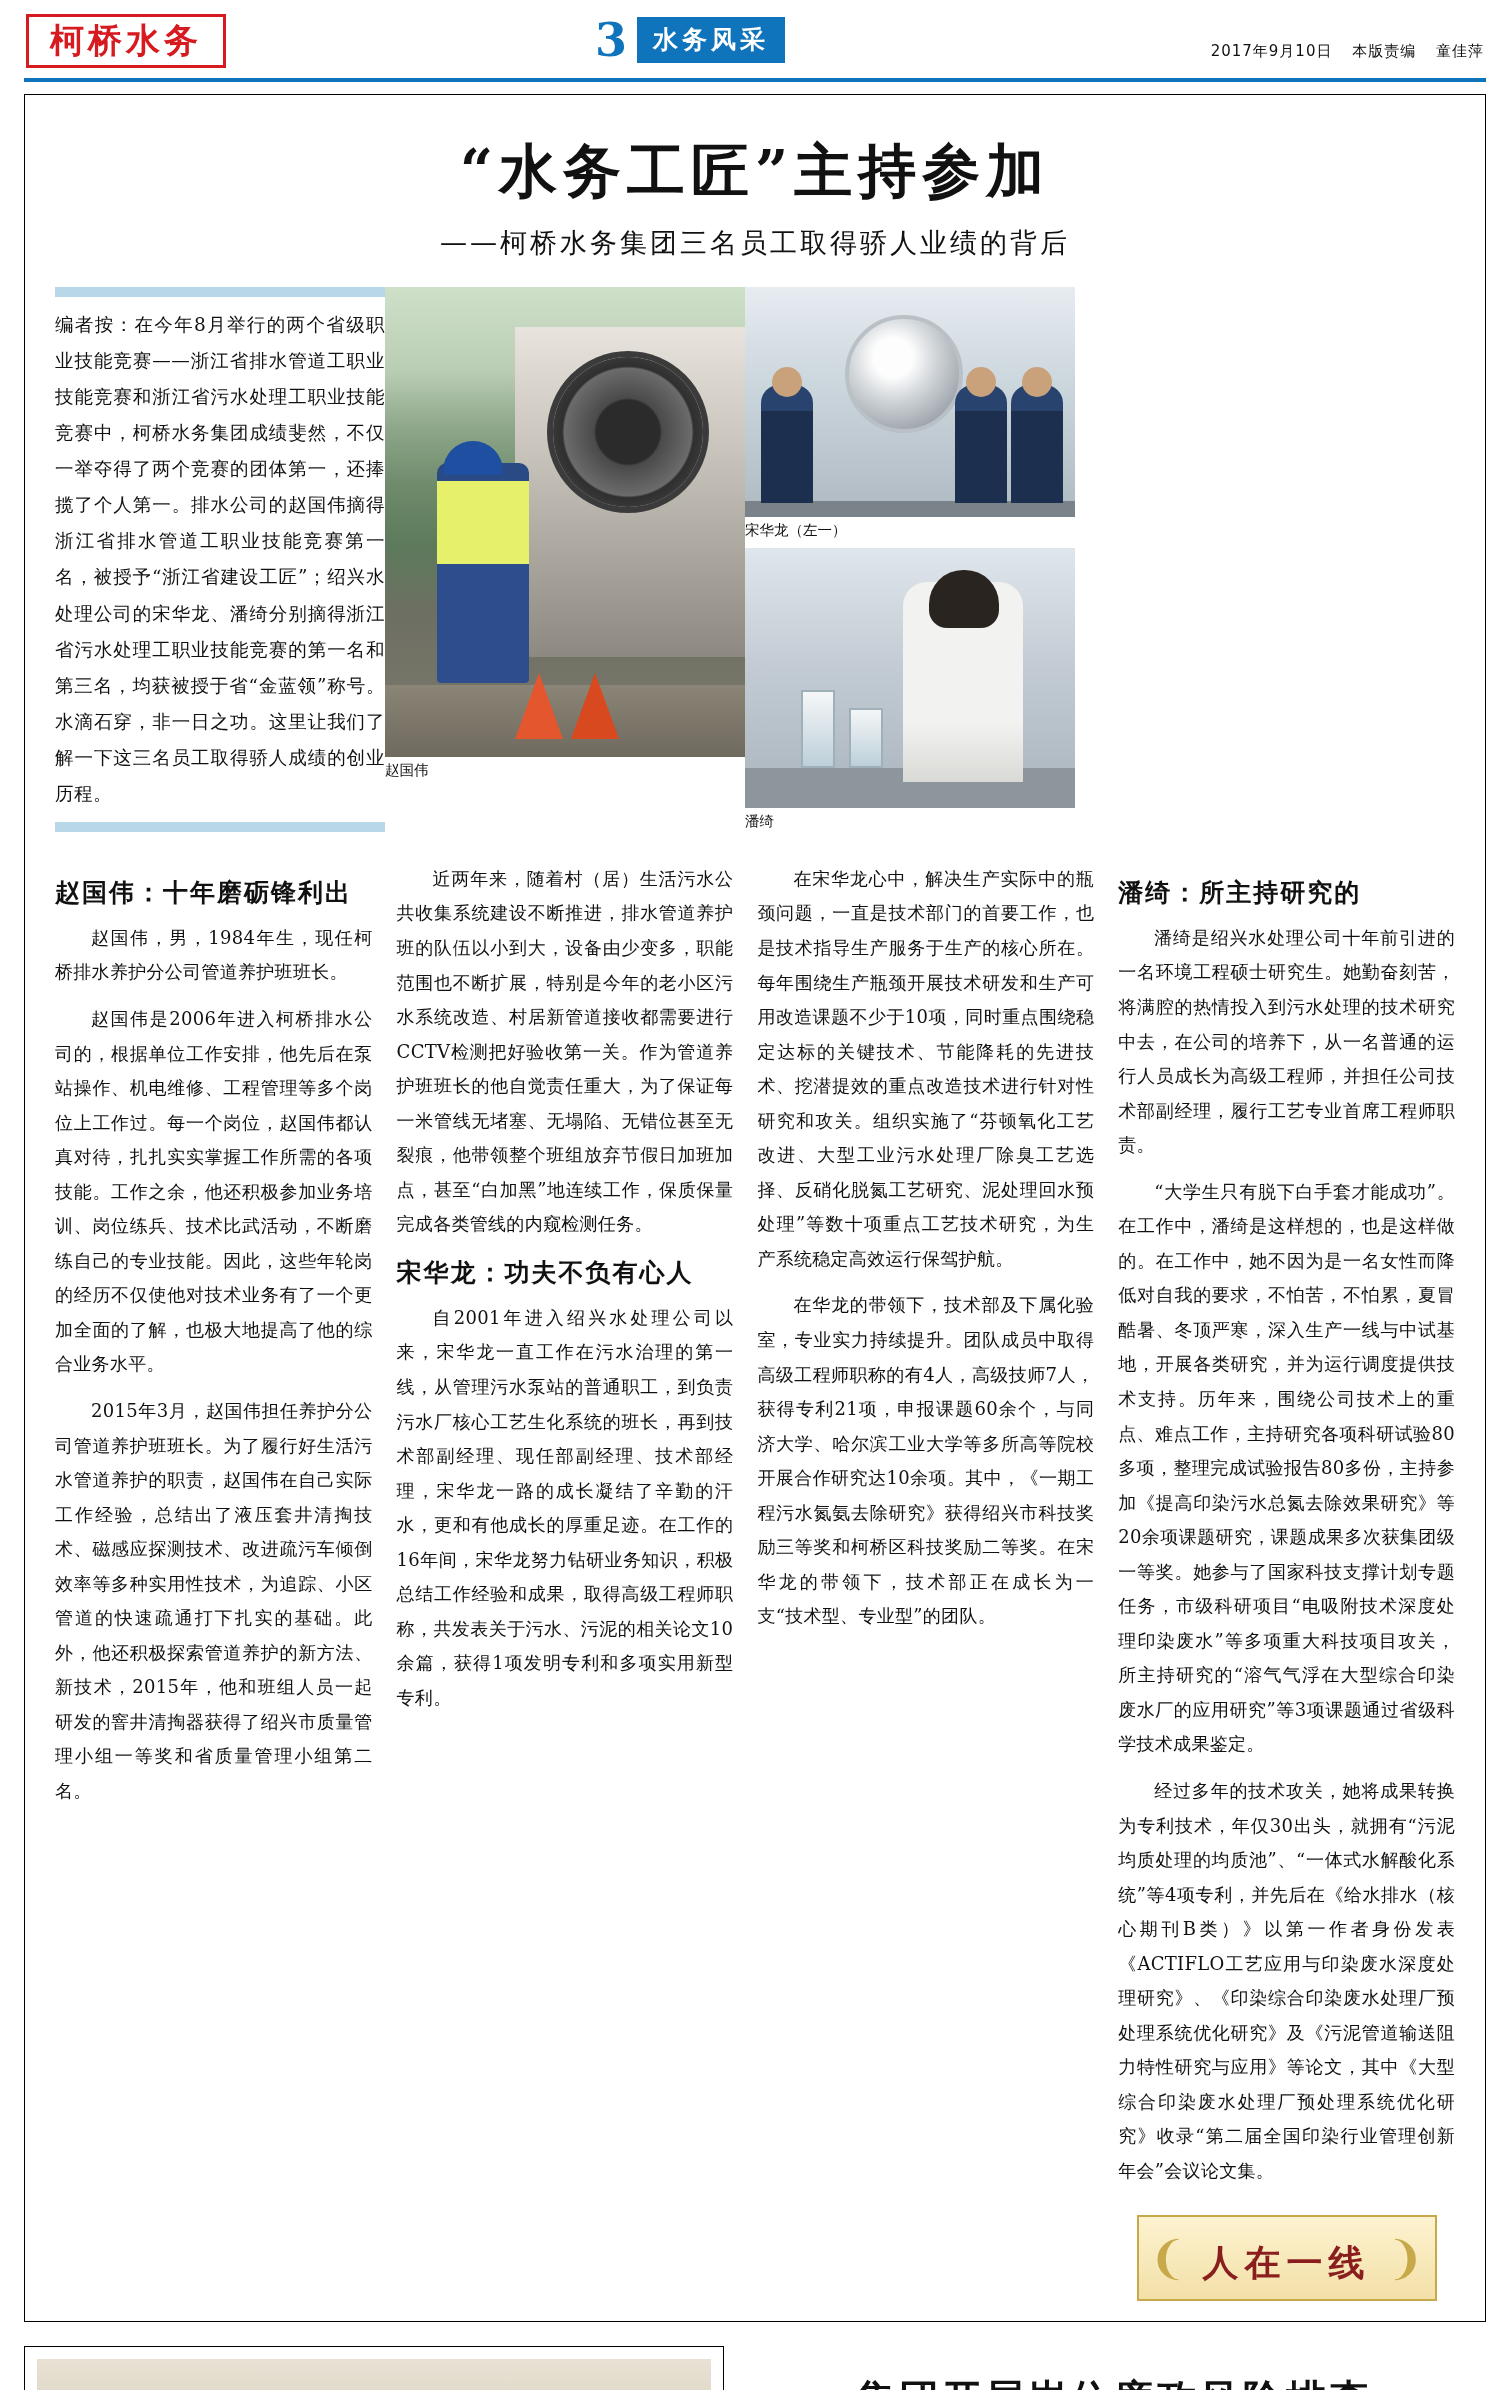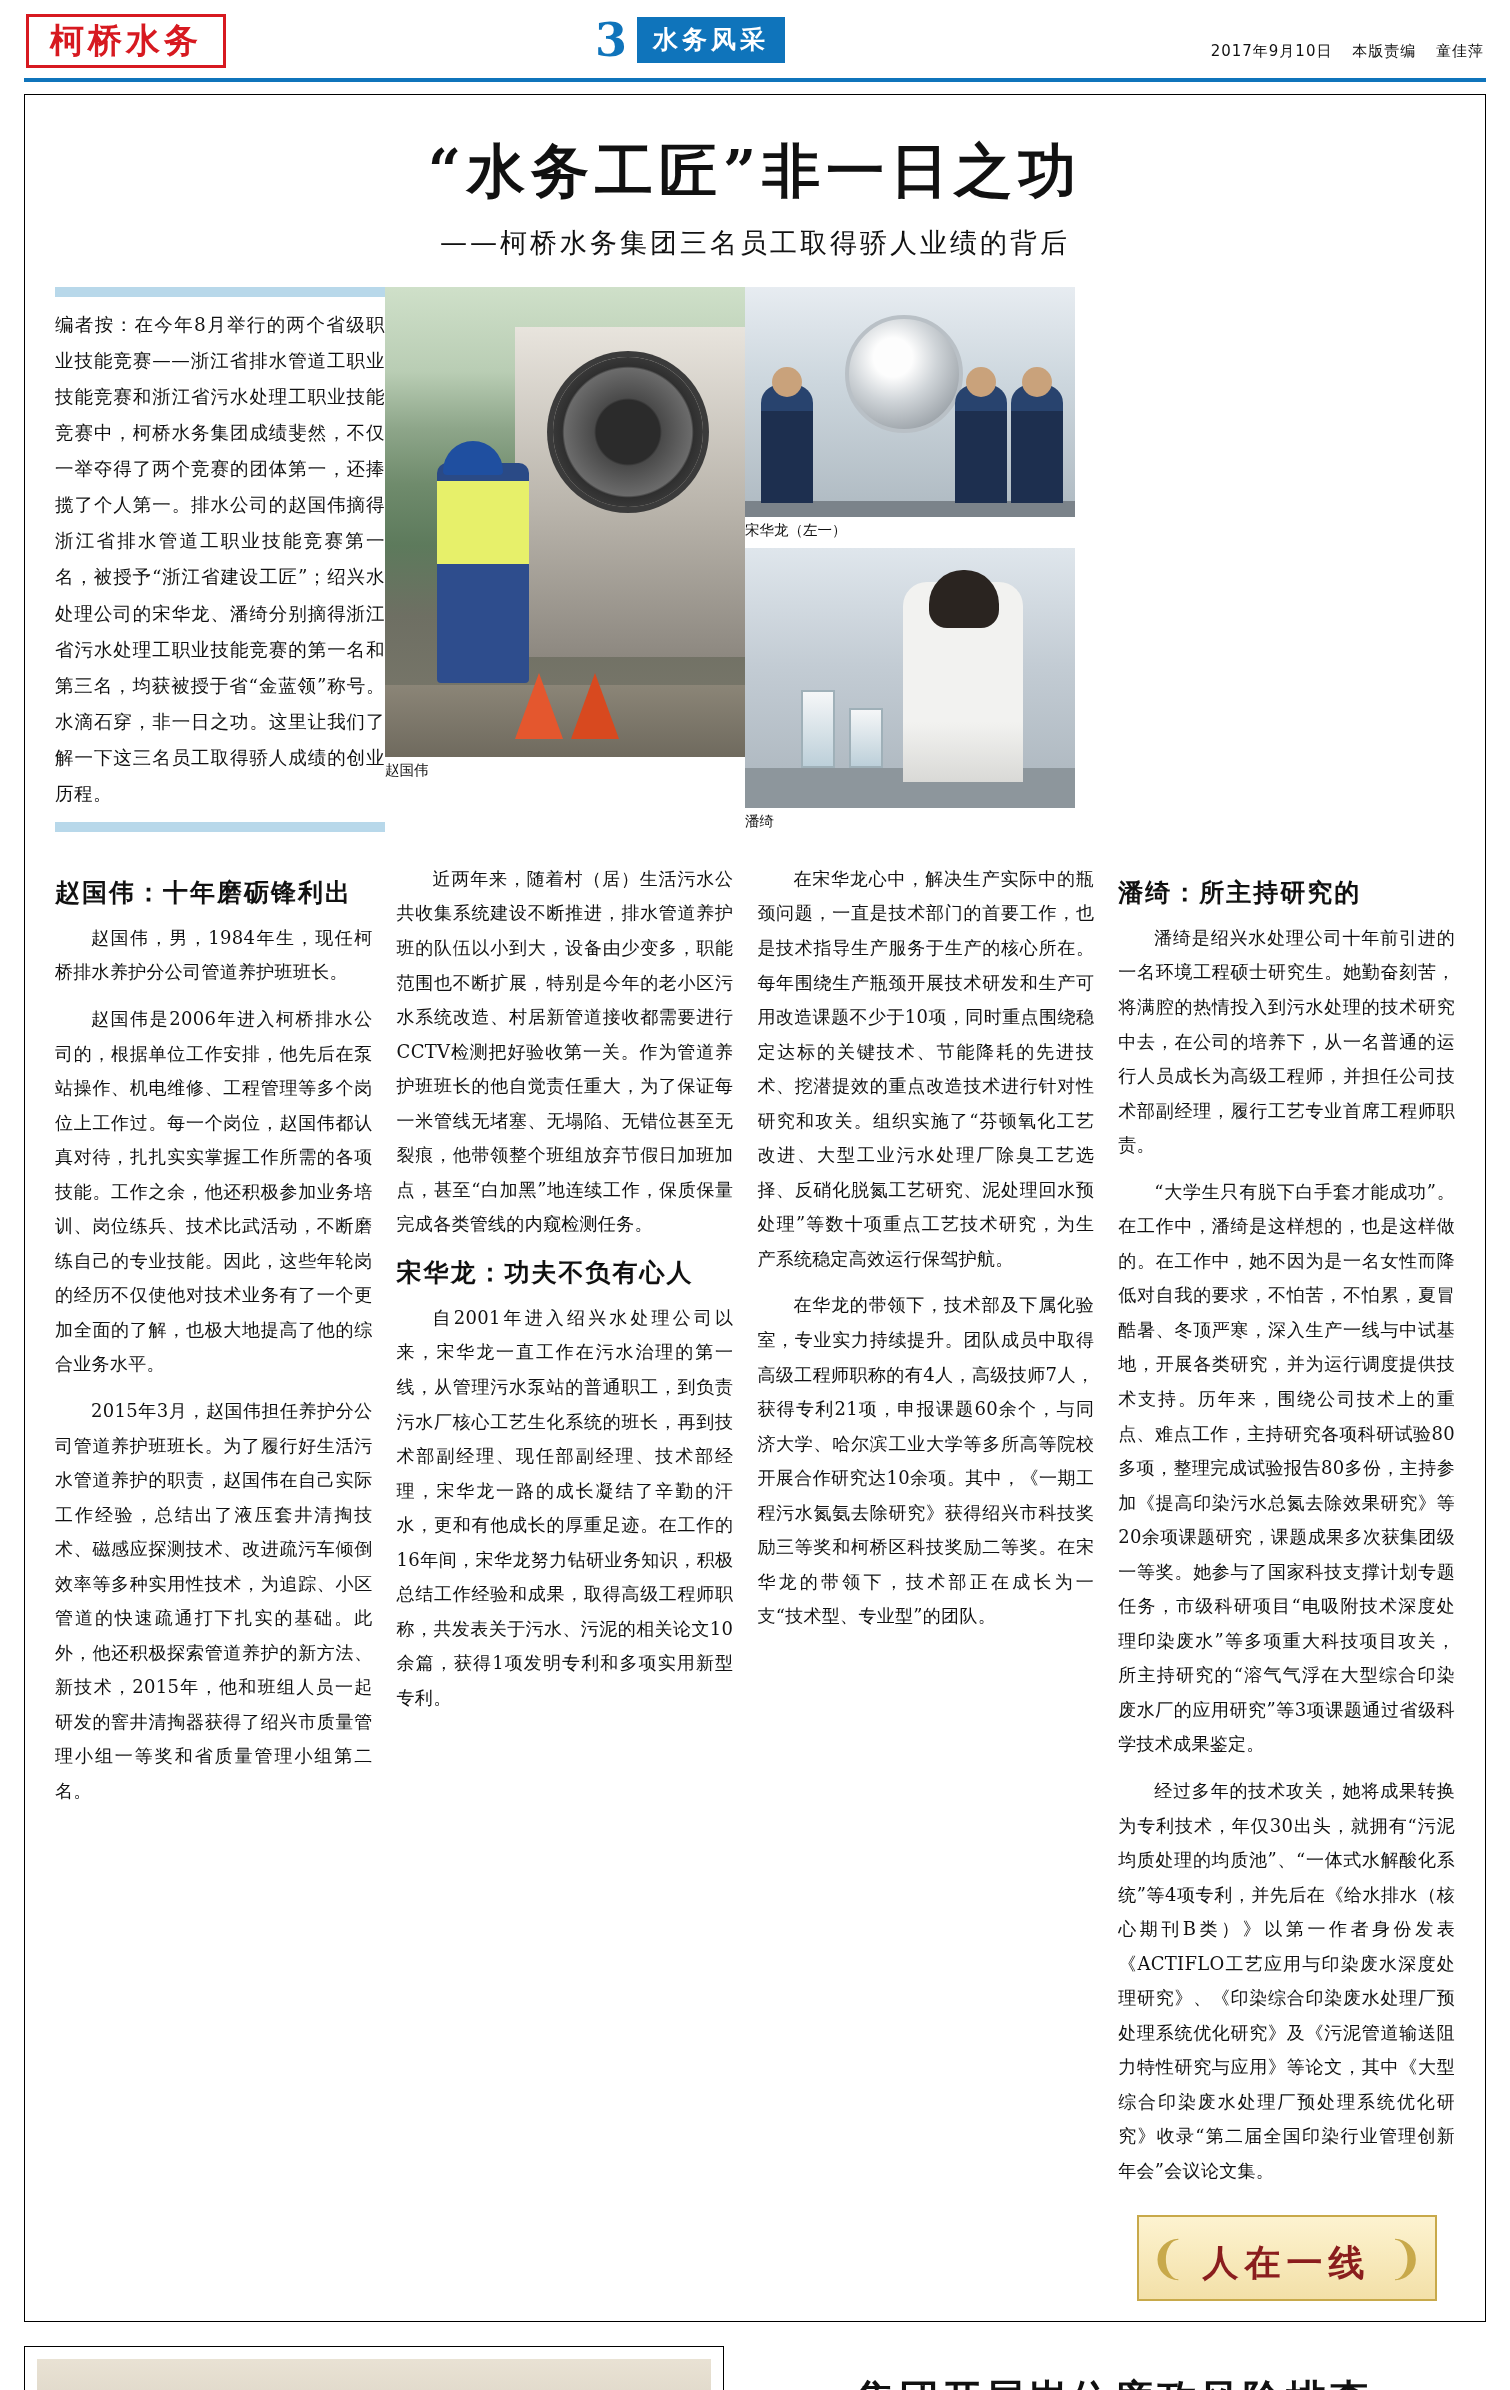--- a/index.html
+++ b/index.html
@@ -337,21 +337,21 @@
     </div>
     <div class="masthead-right">
       <span>2017年9月10日</span>
       <span>本版责编</span>
       <span>童佳萍</span>
     </div>
   </div>
   <div class="rule-blue"></div>
 
   <div class="article-box">
-    <div class="headline">“水务工匠”非一日之功</div>
+    <div class="headline">“水务工匠”主持参加</div>
     <div class="subheadline">——柯桥水务集团三名员工取得骄人业绩的背后</div>
 
     <div class="media-row">
 
       <div class="col-editor">
         <div class="editor-bar"></div>
         <div class="editor-note">编者按：在今年8月举行的两个省级职业技能竞赛——浙江省排水管道工职业技能竞赛和浙江省污水处理工职业技能竞赛中，柯桥水务集团成绩斐然，不仅一举夺得了两个竞赛的团体第一，还捧揽了个人第一。排水公司的赵国伟摘得浙江省排水管道工职业技能竞赛第一名，被授予“浙江省建设工匠”；绍兴水处理公司的宋华龙、潘绮分别摘得浙江省污水处理工职业技能竞赛的第一名和第三名，均获被授于省“金蓝领”称号。水滴石穿，非一日之功。这里让我们了解一下这三名员工取得骄人成绩的创业历程。</div>
         <div class="editor-bar" style="margin-top:10px"></div>
       </div>
 

